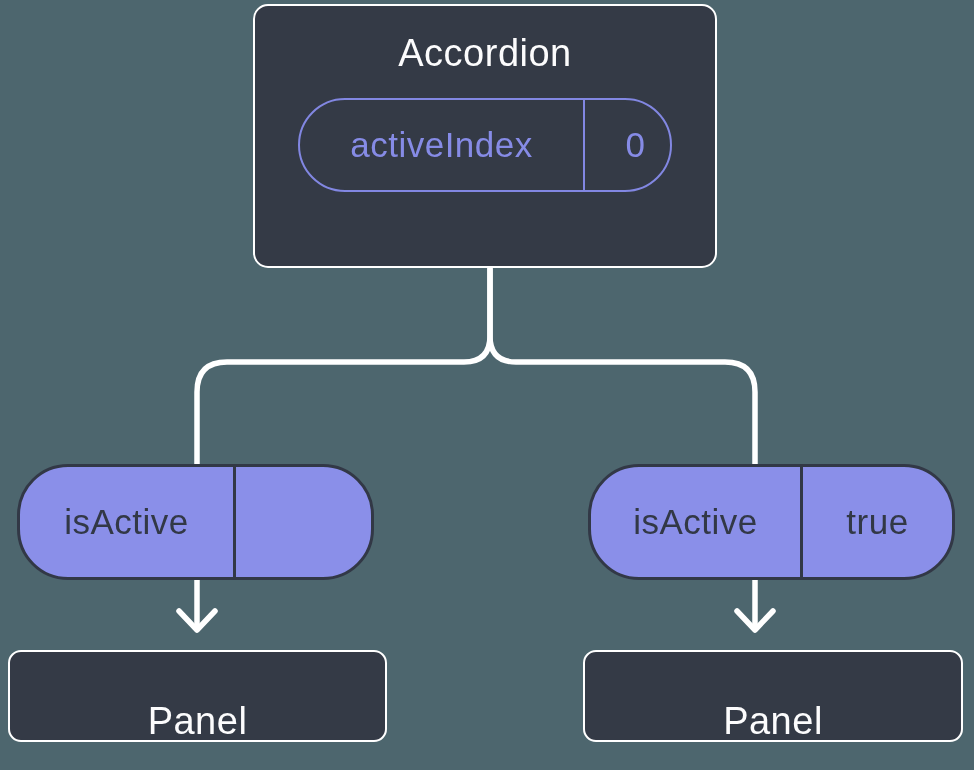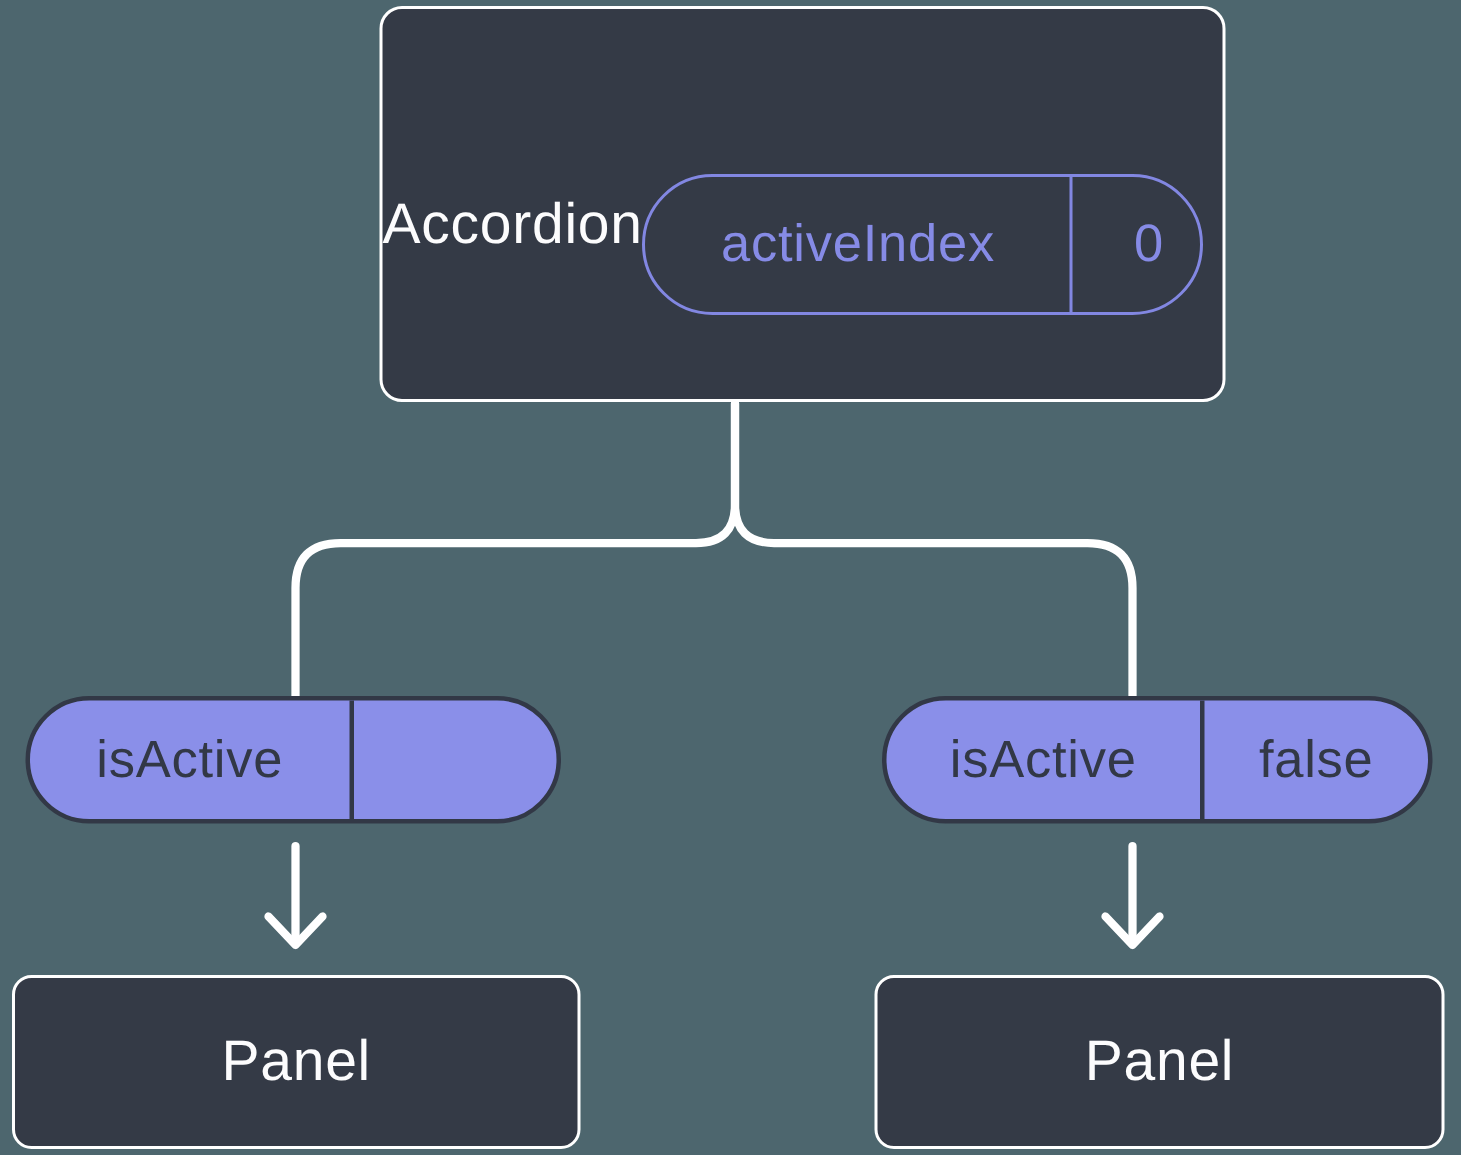--- a/index.html
+++ b/index.html
@@ -31,22 +31,23 @@
     position: absolute;
     background: #343a46;
     border: 2px solid #ffffff;
     border-radius: 15px;
     box-sizing: border-box;
     z-index: 2;
     color: #fcfcfd;
   }
   .accordion {
     left: 253px; top: 4px;
-    width: 564px; height: 264px;
+    width: 464px; height: 264px;
     display: flex;
+    flex-direction: column;
     align-items: center;
     padding-top: 28px;
   }
   .node-title {
     font-size: 38px;
     font-weight: 500;
     line-height: 38px;
     letter-spacing: 0.5px;
     color: #fcfcfd;
   }
@@ -76,43 +77,43 @@
     border-right: 2.5px solid #8287e2;
   }
   .state-pill .seg.value { flex: 1; }
   .prop-pill {
     position: absolute;
     z-index: 2;
     background: #8a8fe9;
     border: 3px solid #323846;
     border-radius: 51px;
     color: #323846;
-    height: 85px;
+    height: 116px;
   }
   .prop-pill .seg {
     display: flex;
     align-items: center;
     justify-content: center;
     font-size: 35px;
     letter-spacing: 0.5px;
     color: #323846;
   }
   .prop-pill .seg.name { border-right: 3px solid #323846; }
   .prop-pill.left { left: 17px; top: 464px; width: 357px; }
   .prop-pill.left .seg.name { width: 213px; }
   .prop-pill.left .seg.value { flex: 1; }
   .prop-pill.right { left: 588px; top: 464px; width: 367px; }
   .prop-pill.right .seg.name { width: 209px; }
   .prop-pill.right .seg.value { flex: 1; }
   .panel {
     display: flex;
-    align-items: center;
+    align-items: flex-end;
     justify-content: center;
     border-radius: 13px;
-    height: 116px;
+    height: 92px;
   }
   .panel.left  { left: 8px;   top: 650px; width: 379px; }
   .panel.right { left: 583px; top: 650px; width: 380px; }
 </style>
 </head>
 <body>
 
 <div class="canvas">
 
   <svg class="connectors" viewBox="0 0 974 770" xmlns="http://www.w3.org/2000/svg">
@@ -135,21 +136,21 @@
       <span class="seg value">0</span>
     </div>
   </div>
 
   <div class="pill prop-pill left">
     <span class="seg name">isActive</span>
   </div>
 
   <div class="pill prop-pill right">
     <span class="seg name">isActive</span>
-    <span class="seg value">false</span>
+    <span class="seg value">true</span>
   </div>
 
   <div class="node panel left">
     <div class="node-title">Panel</div>
   </div>
 
   <div class="node panel right">
     <div class="node-title">Panel</div>
   </div>
 

